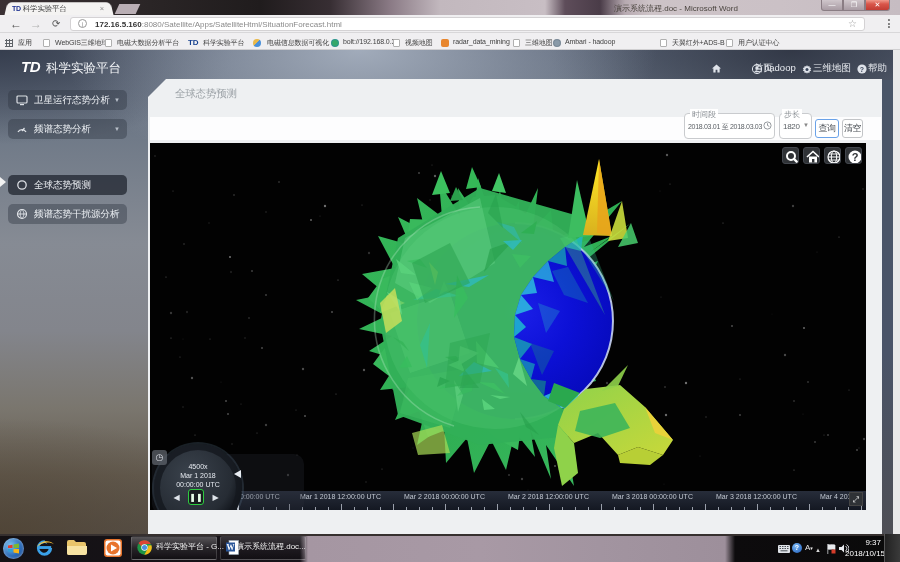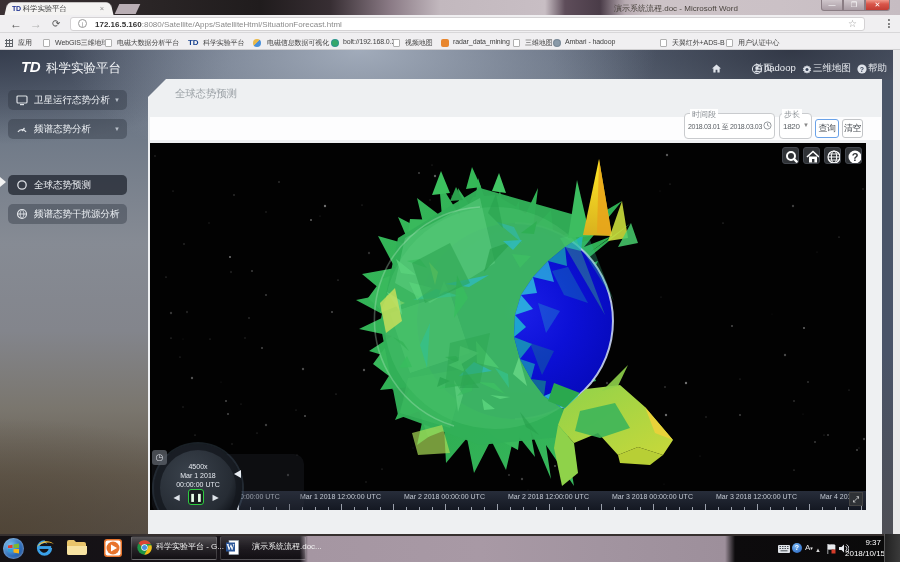--- a/index.html
+++ b/index.html
@@ -586,21 +586,21 @@
       <circle cx="7.5" cy="7.5" r="3.2" fill="#fff"></circle>
       <circle cx="7.5" cy="7.5" r="2.5" fill="#4a90e2"></circle>
     </svg>
 <div class="abs tasktx" style="left:156px">科学实验平台 - G...</div>
 <div class="abs taskb" id="wordtask"></div>
 <svg class="abs" style="left:226px;top:540px" width="13" height="15" viewBox="0 0 13 15">
       <rect x="3" y="0.5" width="9.5" height="14" fill="#fff" stroke="#9ab" stroke-width="0.6"></rect>
       <rect x="0" y="2.5" width="9" height="9" fill="#2a5699"></rect>
       <text x="4.5" y="10" font-size="8" fill="#fff" text-anchor="middle" font-family="Liberation Serif" font-weight="bold">W</text>
     </svg>
-<div class="abs tasktx" style="left:252px">演示系统流程.doc...</div>
+<div class="abs tasktx" style="left:236px">演示系统流程.doc...</div>
 <svg class="abs trayic" style="left:778px;top:545px" width="12" height="8" viewBox="0 0 12 8">
       <rect x="0" y="0" width="12" height="8" rx="1" fill="#dfe3e8"></rect>
       <path d="M1.5 1.5 h1.5 M4 1.5 h1.5 M6.5 1.5 h1.5 M9 1.5 h1.5 M1.5 3.5 h1.5 M4 3.5 h1.5 M6.5 3.5 h1.5 M9 3.5 h1.5 M2.5 5.8 h7" stroke="#3a3f45" stroke-width="0.9"></path>
     </svg>
 <div class="abs" style="left:792px;top:543px;width:10px;height:10px;border-radius:50%;background:radial-gradient(circle at 35% 30%,#7ab8f5,#1d5bb8);color:#fff;font-size:7px;text-align:center;line-height:10px;font-weight:bold">?</div>
 <div class="abs" style="left:805px;top:543px;color:#e8e8e8;font-size:8px">A<span style="font-size:5px">▾</span></div>
 <div class="abs" style="left:815px;top:547px;color:#d8d8d8;font-size:6px">▲</div>
 <svg class="abs" style="left:827px;top:544px" width="9" height="10" viewBox="0 0 9 10">
       <path d="M0.8 0 V10 M0.8 0.5 C2.5 1.5 4.5 0 8 1 V5.5 C4.5 4.5 2.5 6 0.8 5" fill="#e8eaee" stroke="#e8eaee" stroke-width="0.7"></path>
       <rect x="4.5" y="5.5" width="4" height="4" fill="#d43c2a"></rect>

